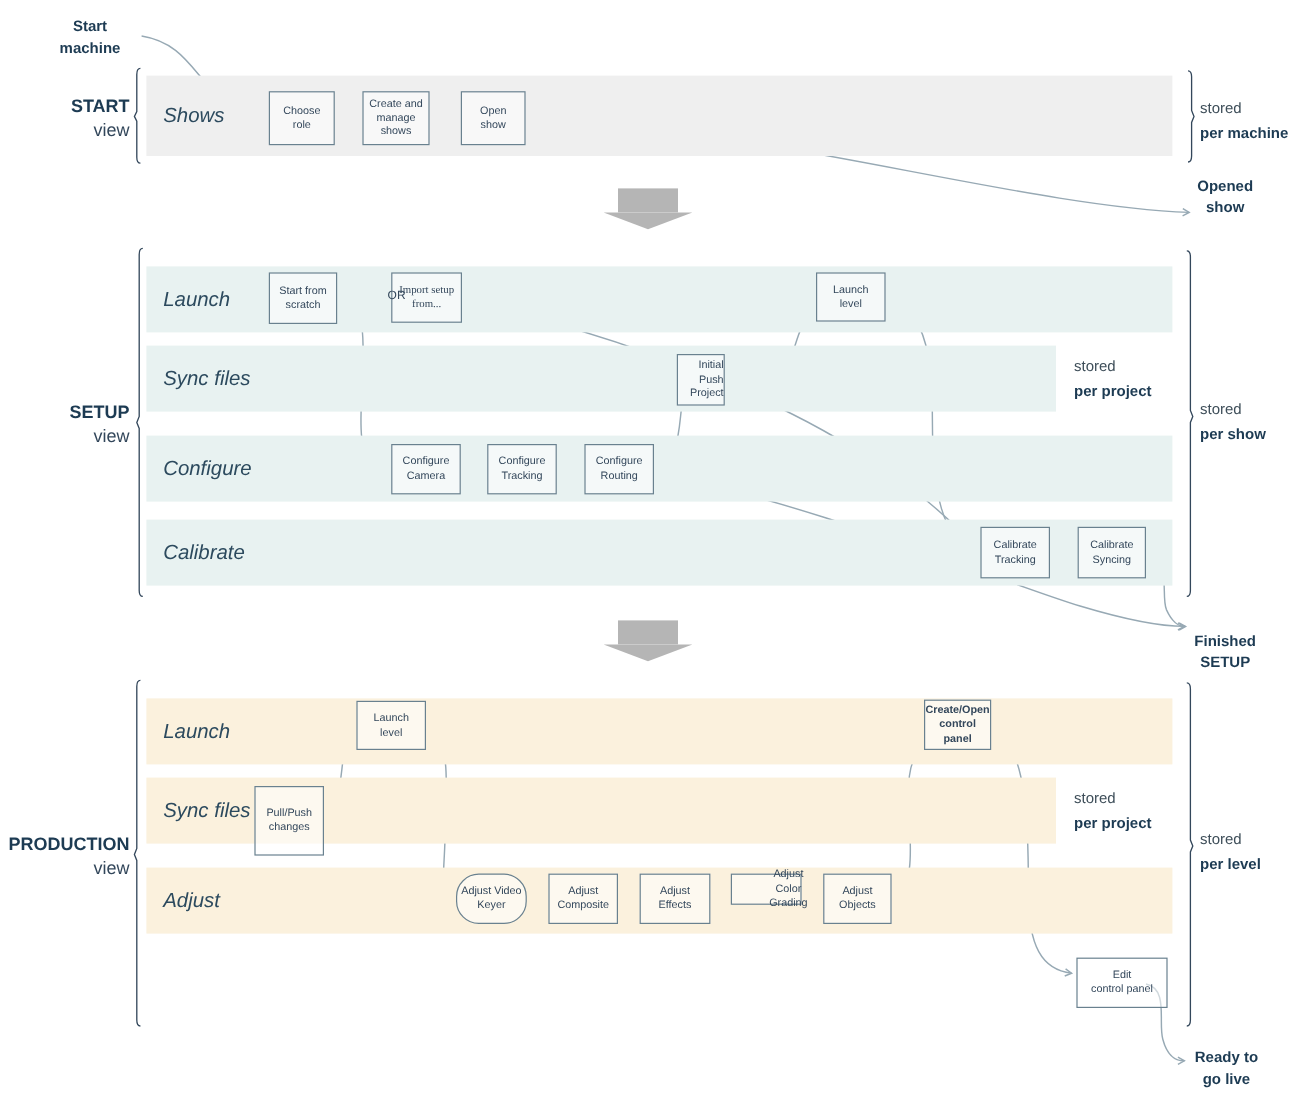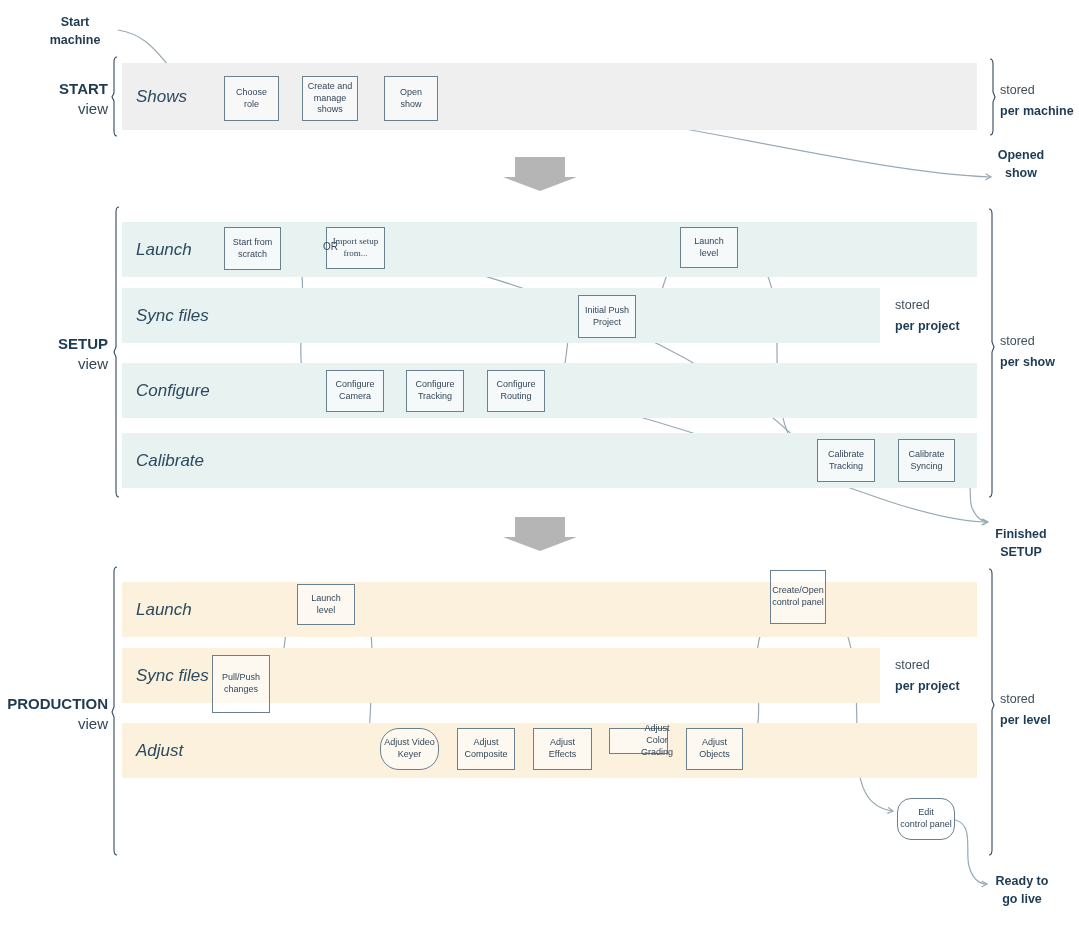--- a/index.html
+++ b/index.html
@@ -147,21 +147,21 @@
     <div class="band" style="left: 122px; top: 433px; width: 855px; height: 55px; background: var(--band-teal);">
       <div class="band-label" style="left: 14px;">Calibrate</div>
     </div>
     <div class="section-label" style="left: 4px; top: 334px; width: 104px;"><span class="ttl">SETUP</span><br><span class="sub">view</span></div>
     <div class="node" style="left: 224px; top: 227px; width: 57px; height: 43px;">Start from
 scratch</div>
     <div class="node" style="left: 326px; top: 227px; width: 59px; height: 42px; font-family: Liberation Serif, serif;">Import setup
 from...</div>
     <div class="node" style="left: 680px; top: 227px; width: 58px; height: 41px;">Launch
 level</div>
-    <div class="node" style="left: 578px; top: 295px; width: 58px; height: 43px;">Initial Push
+    <div class="node" style="left: 564px; top: 295px; width: 40px; height: 43px; text-align: right;">Initial Push
 Project</div>
     <div class="node" style="left: 326px; top: 370px; width: 58px; height: 42px;">Configure
 Camera</div>
     <div class="node" style="left: 406px; top: 370px; width: 58px; height: 42px;">Configure
 Tracking</div>
     <div class="node" style="left: 487px; top: 370px; width: 58px; height: 42px;">Configure
 Routing</div>
     <div class="node" style="left: 817px; top: 439px; width: 58px; height: 43px;">Calibrate
 Tracking</div>
     <div class="node" style="left: 898px; top: 439px; width: 57px; height: 43px;">Calibrate
@@ -175,33 +175,33 @@
       <div class="band-label" style="left: 14px;">Sync files</div>
     </div>
     <div class="band" style="left: 122px; top: 723px; width: 855px; height: 55px; background: var(--band-cream);">
       <div class="band-label" style="left: 14px;">Adjust</div>
     </div>
     <div class="section-label" style="left: 4px; top: 694px; width: 104px;"><span class="ttl">PRODUCTION</span><br><span class="sub">view</span></div>
     <div class="node" style="left: 297px; top: 584px; width: 58px; height: 41px;">Launch
 level</div>
     <div class="node" style="left: 212px; top: 655px; width: 58px; height: 58px;">Pull/Push
 changes</div>
-    <div class="node" style="left: 770px; top: 570px; width: 56px; height: 54px;">Create/Open
+    <div class="node" style="left: 770px; top: 583px; width: 56px; height: 42px; font-weight: bold;">Create/Open
 control panel</div>
     <div class="node" style="left: 380px; top: 728px; width: 59px; height: 42px; border-radius: 19px;">Adjust Video
 Keyer</div>
     <div class="node" style="left: 457px; top: 728px; width: 58px; height: 42px;">Adjust
 Composite</div>
     <div class="node" style="left: 533px; top: 728px; width: 59px; height: 42px;">Adjust
 Effects</div>
     <div class="node" style="left: 609px; top: 728px; width: 59px; height: 26px; padding-left: 37px;">Adjust Color
 Grading</div>
     <div class="node" style="left: 686px; top: 728px; width: 57px; height: 42px;">Adjust
 Objects</div>
-    <div class="node" style="left: 897px; top: 798px; width: 58px; height: 42px; border-radius: 14px;">Edit
+    <div class="node" style="left: 897px; top: 798px; width: 76px; height: 42px;">Edit
 control panel</div>
     <div class="stored-label" style="left: 895px; top: 655px;"><span class="pre">stored</span><span class="bold">per project</span></div>
     <div class="stored-label" style="left: 1000px; top: 689px;"><span class="pre">stored</span><span class="bold">per level</span></div>
     <div class="float-label" style="left: 36px; top: 13px; width: 78px;">Start
 machine</div>
     <div class="float-label" style="left: 986px; top: 146px; width: 70px;">Opened
 show</div>
     <div class="float-label" style="left: 984px; top: 508px; width: 74px; margin-top: 17px;">Finished
 SETUP</div>
     <div class="float-label" style="left: 984px; top: 872px; width: 76px;">Ready to

